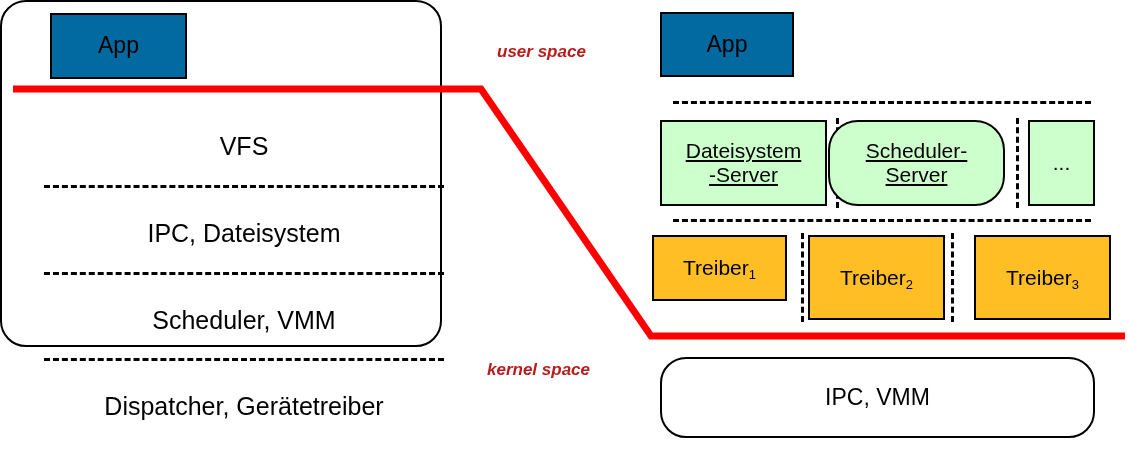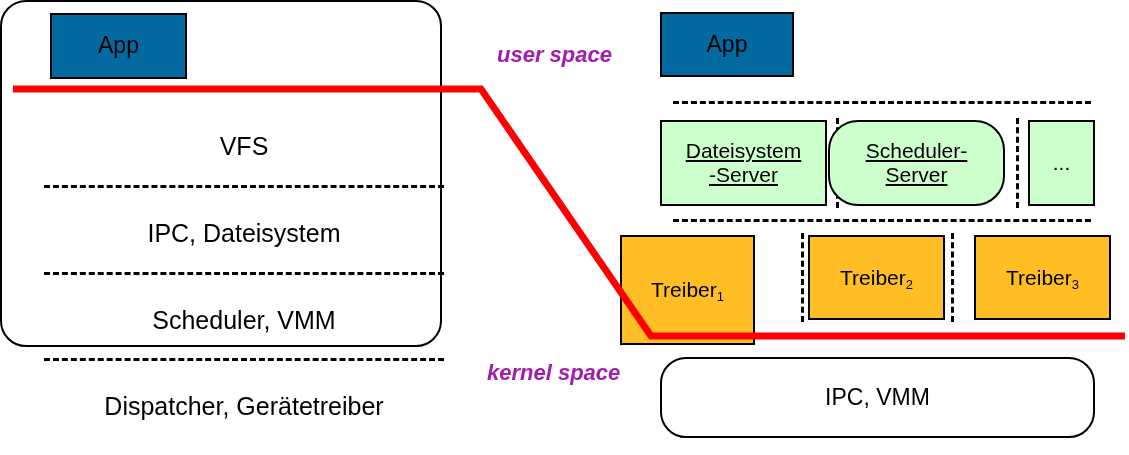--- a/index.html
+++ b/index.html
@@ -60,23 +60,23 @@
     height: 0;
     border-top: 3px dashed #000000;
   }
   .vdash {
     position: absolute;
     width: 0;
     border-left: 3px dashed #000000;
   }
   .space-label {
     position: absolute;
-    color: #a21caf;
+    color: #b91c1c;
     font-style: italic;
-    font-size: 22px;
+    font-size: 17px;
     font-weight: 600;
     white-space: nowrap;
   }
   #divider-svg {
     position: absolute;
     left: 0;
     top: 0;
     width: 1129px;
     height: 455px;
     pointer-events: none;
@@ -136,21 +136,21 @@
     <span>Server</span>
   </div>
   <div class="vdash" style="left:1016px; top:118px; height:90px;"></div>
 
   <div class="box server-box" style="left:1028px; top:120px; width:67px; height:86px;">
     <span>...</span>
   </div>
 
   <div class="hdash" style="left:673px; top:219px; width:418px;"></div>
 
-  <div class="box driver-box" style="left:620px; top:235px; width:135px; height:110px;">
+  <div class="box driver-box" style="left:652px; top:235px; width:135px; height:66px;">
     <span><span>Treiber</span><sub>1</sub></span>
   </div>
   <div class="vdash" style="left:801px; top:233px; height:89px;"></div>
 
   <div class="box driver-box" style="left:808px; top:235px; width:137px; height:85px;">
     <span><span>Treiber</span><sub>2</sub></span>
   </div>
   <div class="vdash" style="left:951px; top:233px; height:89px;"></div>
 
   <div class="box driver-box" style="left:958px; top:235px; width:137px; height:85px;margin-left:16px;">

